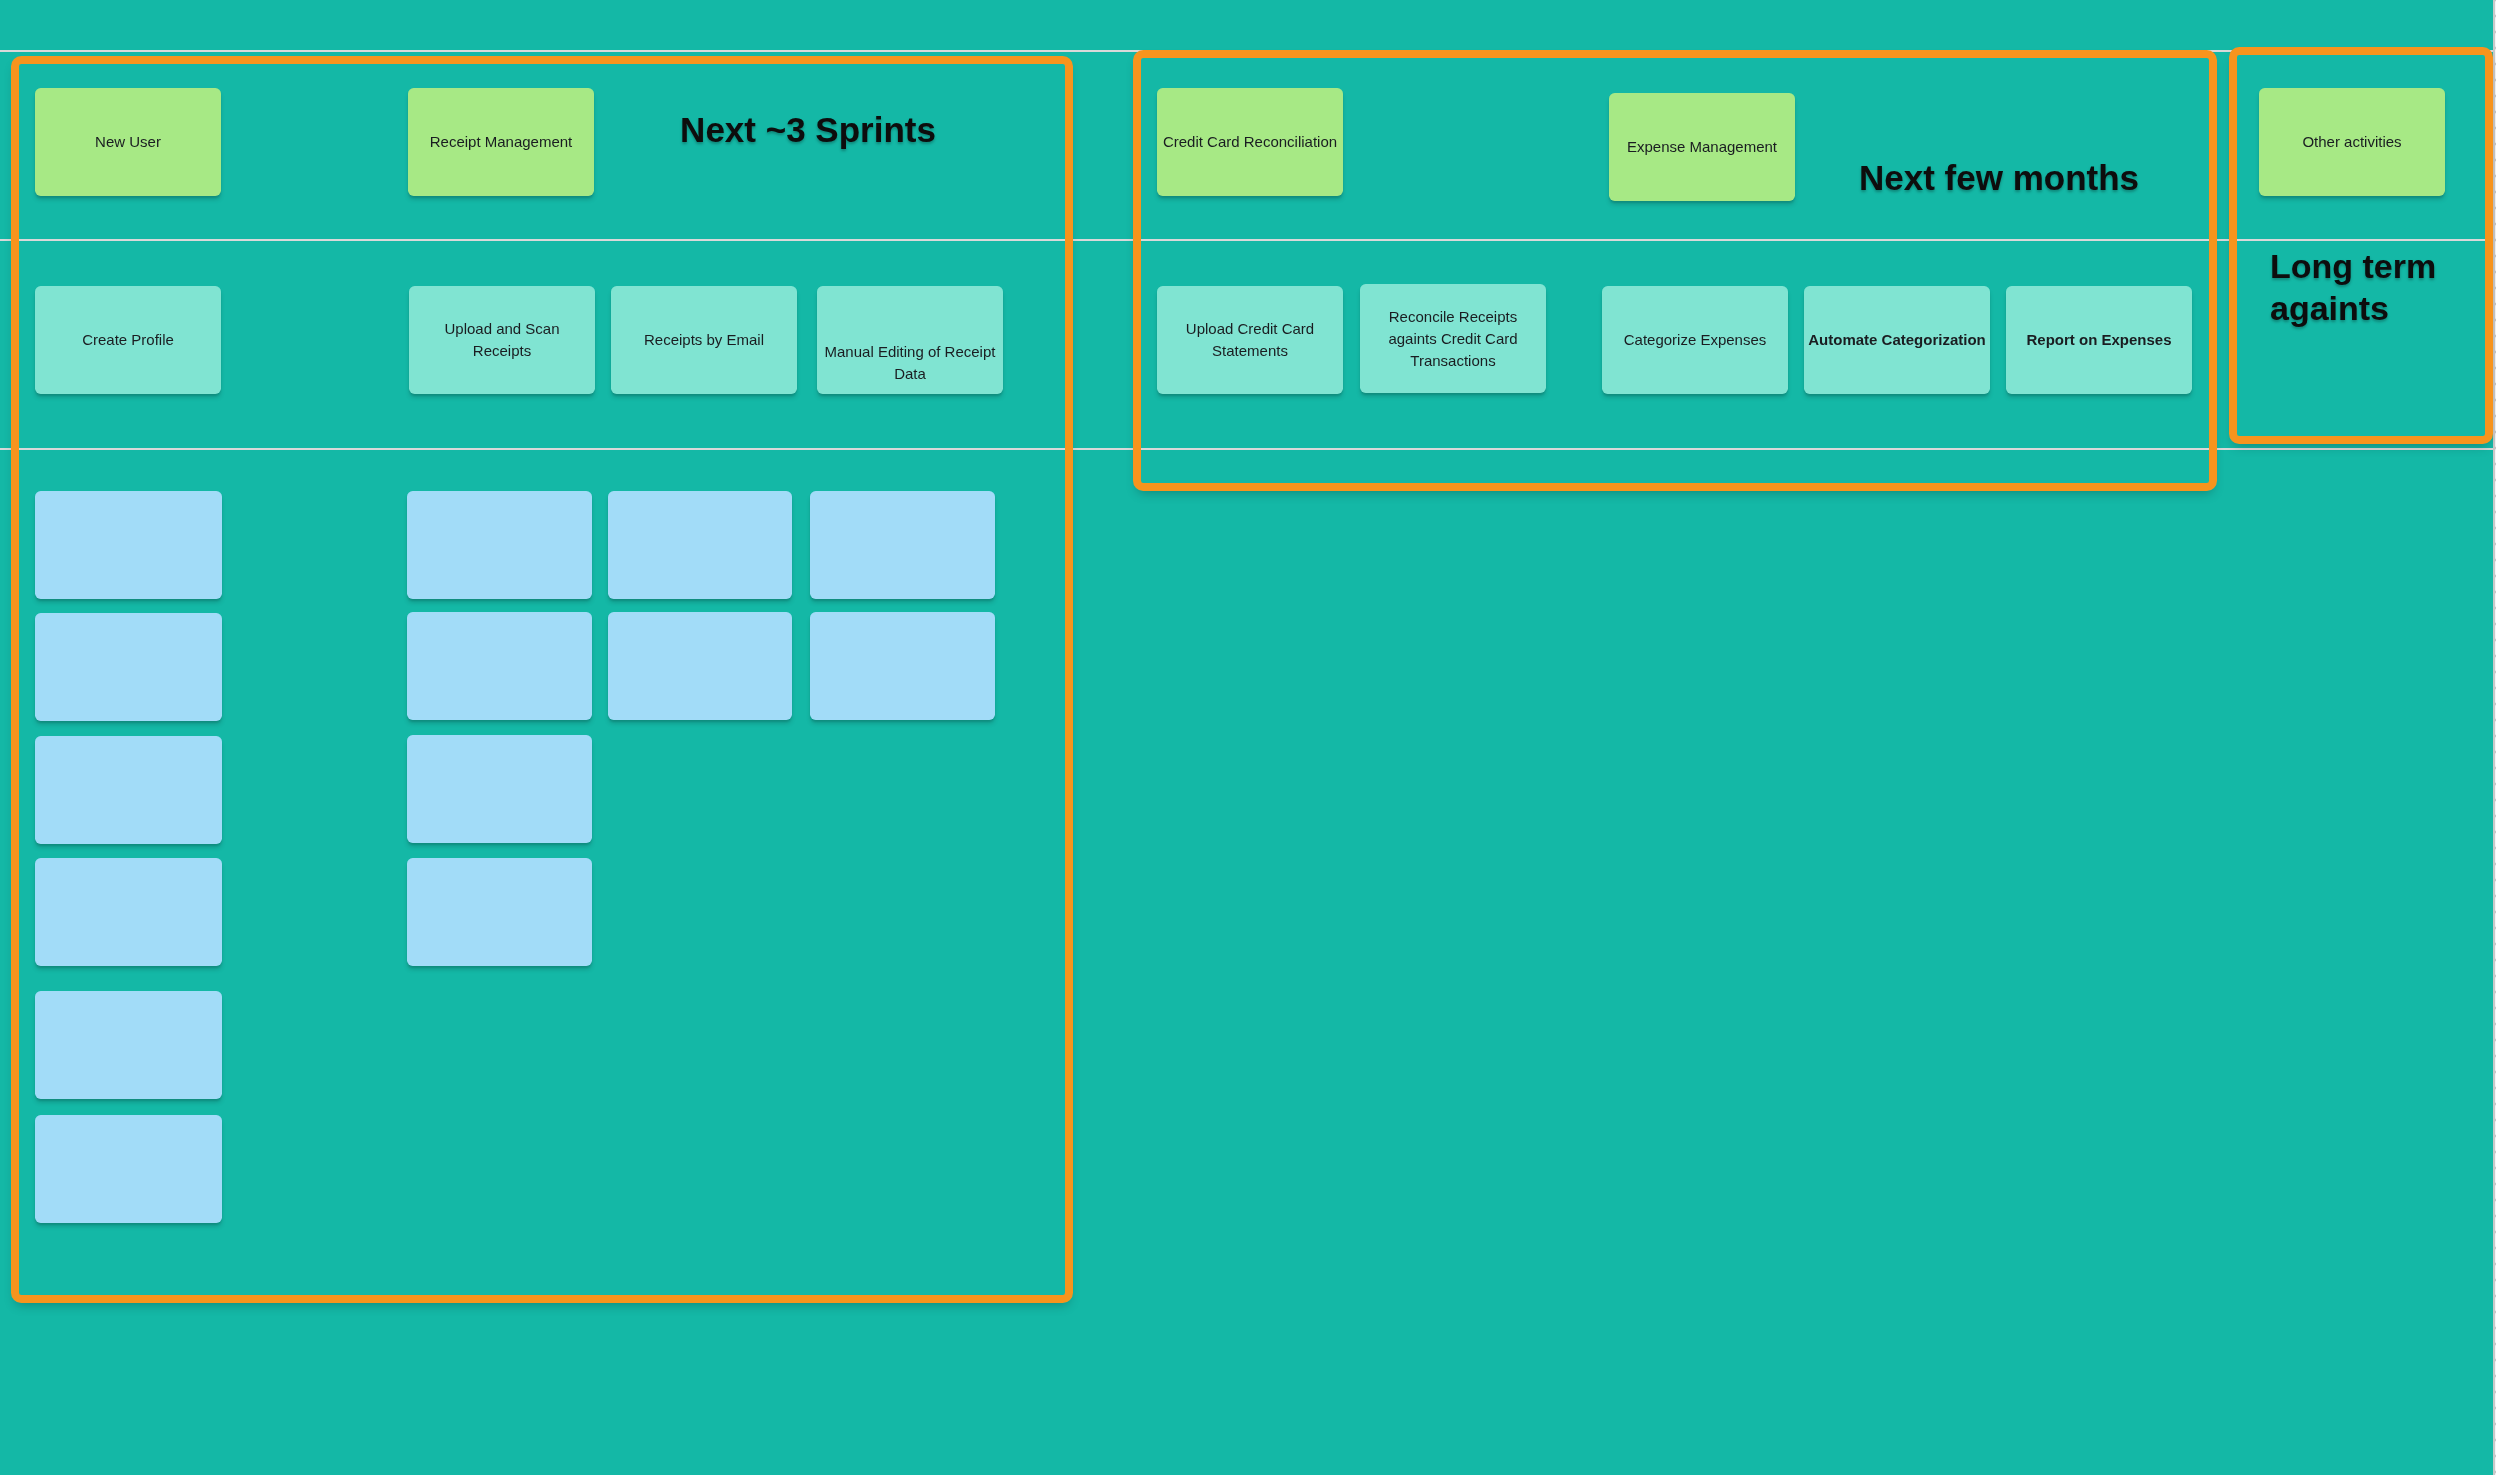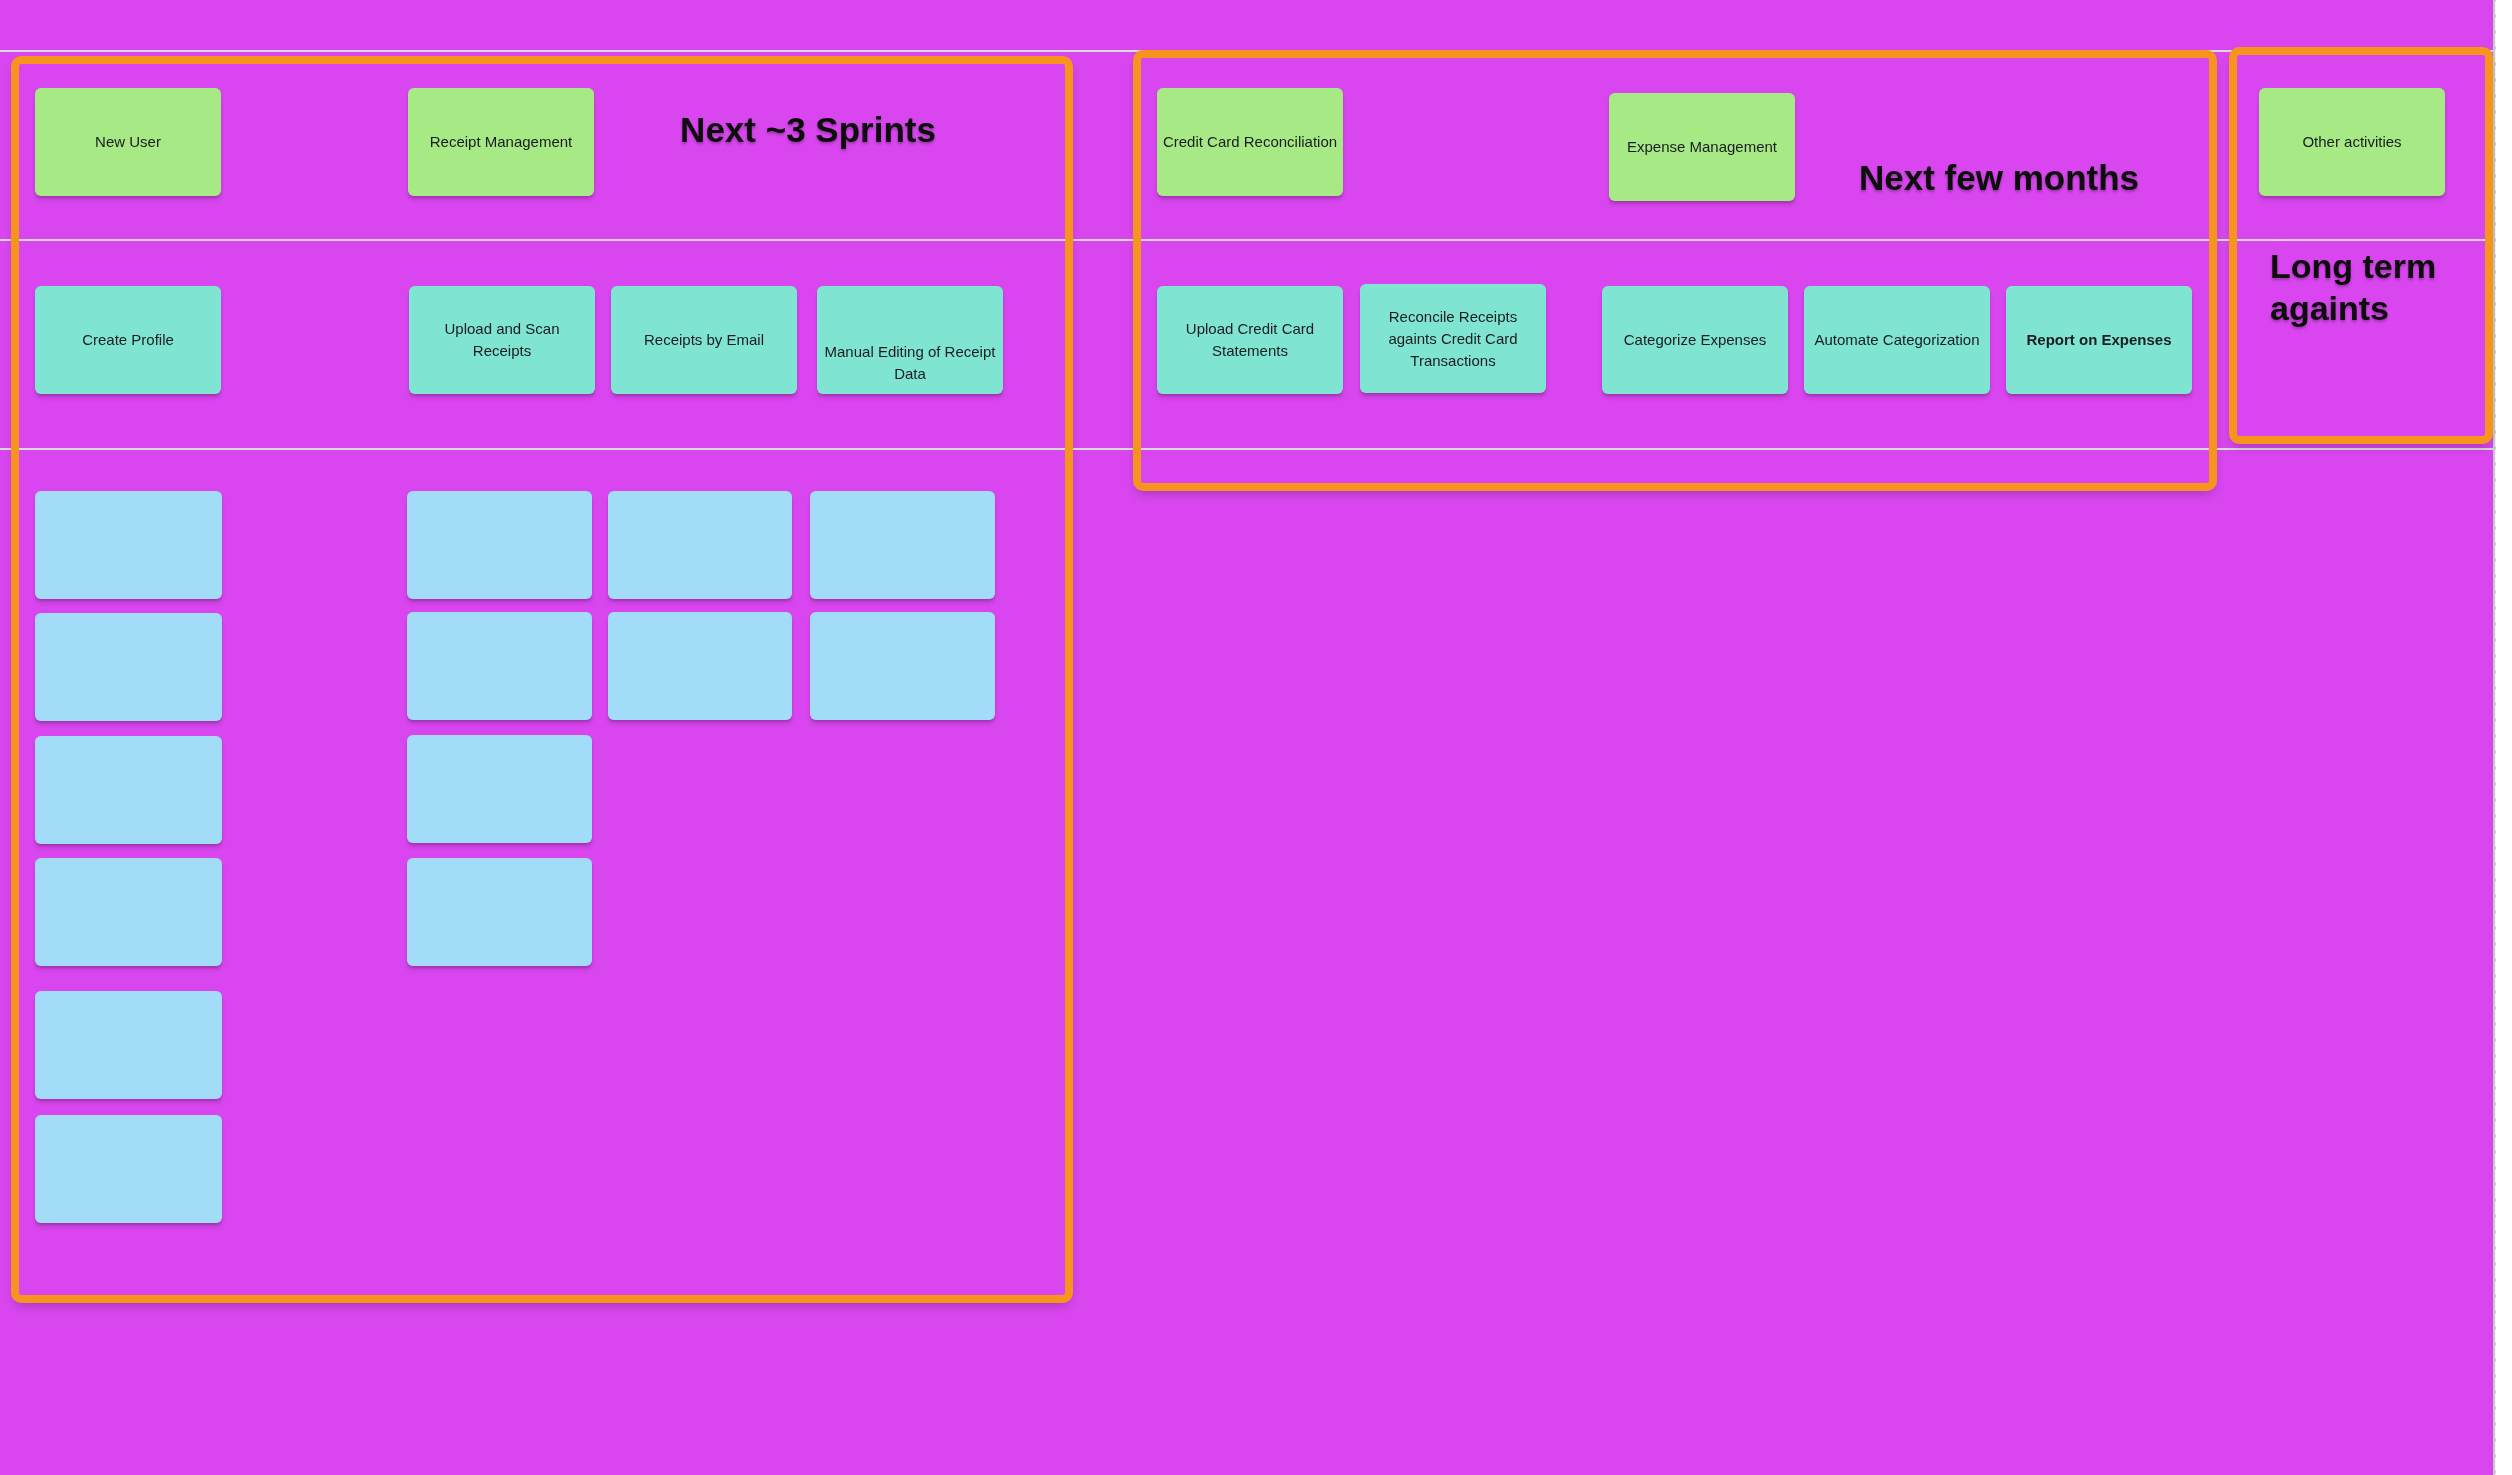--- a/index.html
+++ b/index.html
@@ -1,20 +1,20 @@
 <!DOCTYPE html>
 <html style="font-size:9.2px"><head>
 <meta charset="utf-8">
 <style>
   html, body { margin: 0; padding: 0; }
   .stage {
     position: relative;
     width: 2496px;
     height: 1475px;
-    background: #d946ef;
+    background: #14b8a6;
     overflow: hidden;
     font-family: "Liberation Sans", sans-serif;
   }
   .h-line {
     position: absolute;
     left: 0;
     width: 2512px;
     height: 1.7px;
     background: #d9d9d9;
   }
@@ -126,21 +126,21 @@
 Statements</span>
       </div>
       <div class="sticky" style="left: 1360px; top: 284px; width: 186px; height: 109px; background: rgb(128, 228, 210);">
         <span class="sticky-label" style="color: rgb(26, 29, 33);">Reconcile Receipts
 againts Credit Card
 Transactions</span>
       </div>
       <div class="sticky" style="left: 1602px; top: 286px; width: 186px; height: 108px; background: rgb(128, 228, 210);">
         <span class="sticky-label" style="color: rgb(26, 29, 33);">Categorize Expenses</span>
       </div>
-      <div class="sticky" style="left: 1804px; top: 286px; width: 186px; height: 108px; background: rgb(128, 228, 210);">
+      <div class="sticky" style="left: 1804px; top: 286px; width: 186px; height: 108px; background: rgb(128, 228, 210); font-weight: bold;">
         <span class="sticky-label" style="color: rgb(26, 29, 33);">Automate Categorization</span>
       </div>
       <div class="sticky" style="left: 2006px; top: 286px; width: 186px; height: 108px; background: rgb(128, 228, 210);">
         <span class="sticky-label" style="color: rgb(26, 29, 33); font-weight: bold;">Report on Expenses</span>
       </div>
       <div class="sticky" style="left: 35px; top: 491px; width: 187px; height: 108px; background: rgb(162, 220, 248);">
         <span class="sticky-label" style="color: rgb(26, 29, 33);"></span>
       </div>
       <div class="sticky" style="left: 35px; top: 613px; width: 187px; height: 108px; background: rgb(162, 220, 248);">
         <span class="sticky-label" style="color: rgb(26, 29, 33);"></span>

